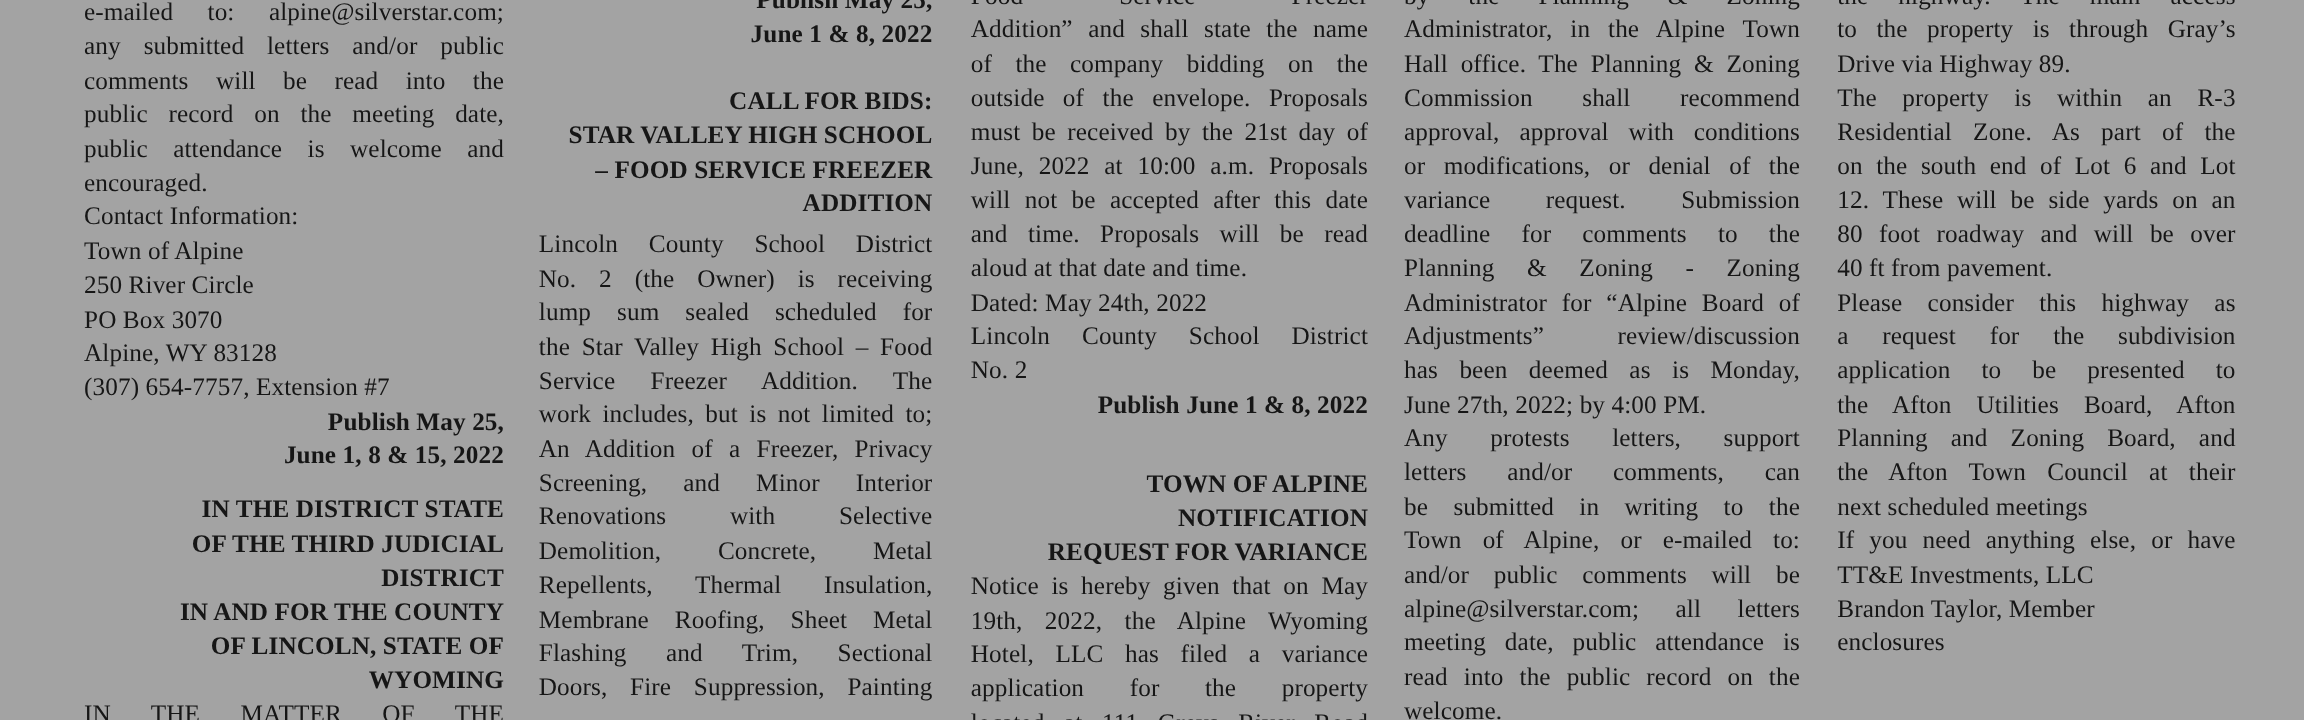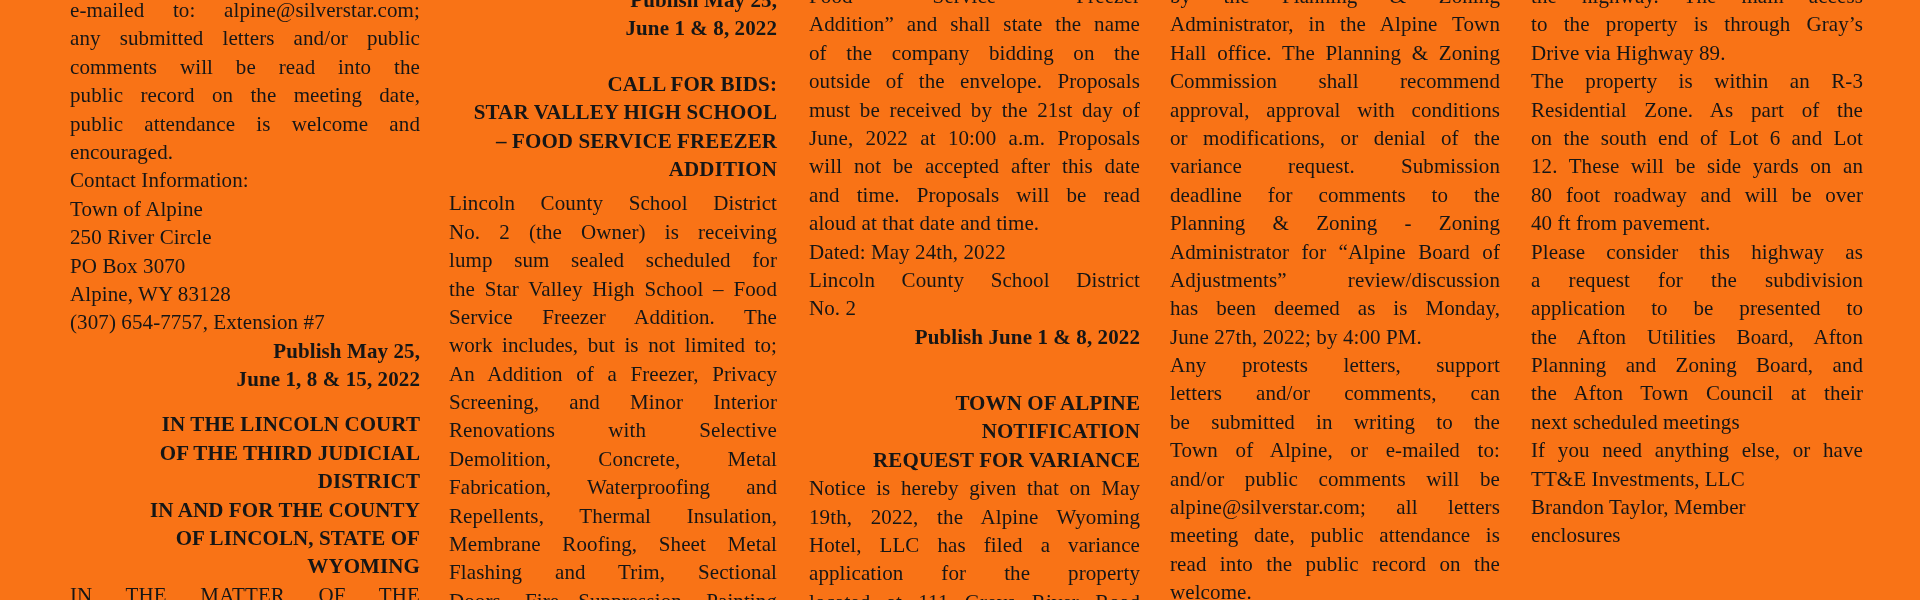--- a/index.html
+++ b/index.html
@@ -5,21 +5,21 @@
   html,body{margin:0;padding:0;}
   body{
     width:1920px;height:600px;
     background:#ffffff;
     font-family:"Liberation Serif","DejaVu Serif",serif;
     color:#161616;
     overflow:hidden;
   }
   #page{
     position:absolute;left:0;top:0;width:1920px;height:600px;
-    background:#f97316;overflow:hidden;
+    background:#a3a3a3;overflow:hidden;
   }
   .col{position:absolute;}
   
   .col-1{left:70px;  top:-4px;  width:350px;}
   .col-2{left:449px; top:-14px; width:328px;}
   .col-3{left:809px; top:-18px; width:331px;}
   .col-4{left:1170px;top:-18px; width:330px;}
   .col-5{left:1531px;top:-18px; width:332px;}
   .ln{
     display:block;
@@ -47,21 +47,21 @@
       <div class="ln l">encouraged.</div>
       <div class="ln l">Contact Information:</div>
       <div class="ln l">Town of Alpine</div>
       <div class="ln l">250 River Circle</div>
       <div class="ln l">PO Box 3070</div>
       <div class="ln l">Alpine, WY 83128</div>
       <div class="ln l">(307) 654-7757, Extension #7</div>
       <div class="ln r">Publish May 25,</div>
       <div class="ln r">June 1, 8 &amp; 15, 2022</div>
       <div class="gap" style="height: 17px;"></div>
-      <div class="ln c">IN THE LINCOLN COURT</div>
+      <div class="ln c">IN THE DISTRICT STATE</div>
       <div class="ln c">OF THE THIRD JUDICIAL</div>
       <div class="ln c">DISTRICT</div>
       <div class="ln c">IN AND FOR THE COUNTY</div>
       <div class="ln c">OF LINCOLN, STATE OF</div>
       <div class="ln c">WYOMING</div>
       <div class="ln j">IN THE MATTER OF THE</div>
     </div>
     <div class="col col-2">
       <div class="ln r">Publish May 25,</div>
       <div class="ln r">June 1 &amp; 8, 2022</div>
@@ -74,21 +74,20 @@
       <div class="ln j">Lincoln County School District</div>
       <div class="ln j">No. 2 (the Owner) is receiving</div>
       <div class="ln j">lump sum sealed scheduled for</div>
       <div class="ln j">the Star Valley High School – Food</div>
       <div class="ln j">Service Freezer Addition. The</div>
       <div class="ln j">work includes, but is not limited to;</div>
       <div class="ln j">An Addition of a Freezer, Privacy</div>
       <div class="ln j">Screening, and Minor Interior</div>
       <div class="ln j">Renovations with Selective</div>
       <div class="ln j">Demolition, Concrete, Metal</div>
-      <div class="ln j">Fabrication, Waterproofing and</div>
       <div class="ln j">Repellents, Thermal Insulation,</div>
       <div class="ln j">Membrane Roofing, Sheet Metal</div>
       <div class="ln j">Flashing and Trim, Sectional</div>
       <div class="ln j">Doors, Fire Suppression, Painting</div>
     </div>
     <div class="col col-3">
       <div class="ln j">Food Service Freezer</div>
       <div class="ln j">Addition” and shall state the name</div>
       <div class="ln j">of the company bidding on the</div>
       <div class="ln j">outside of the envelope. Proposals</div>

